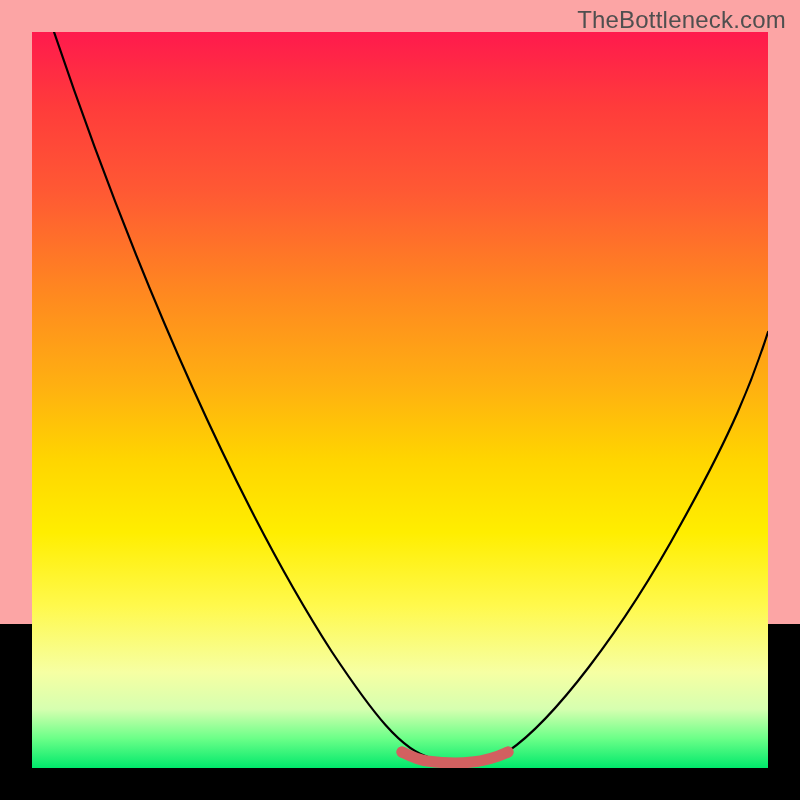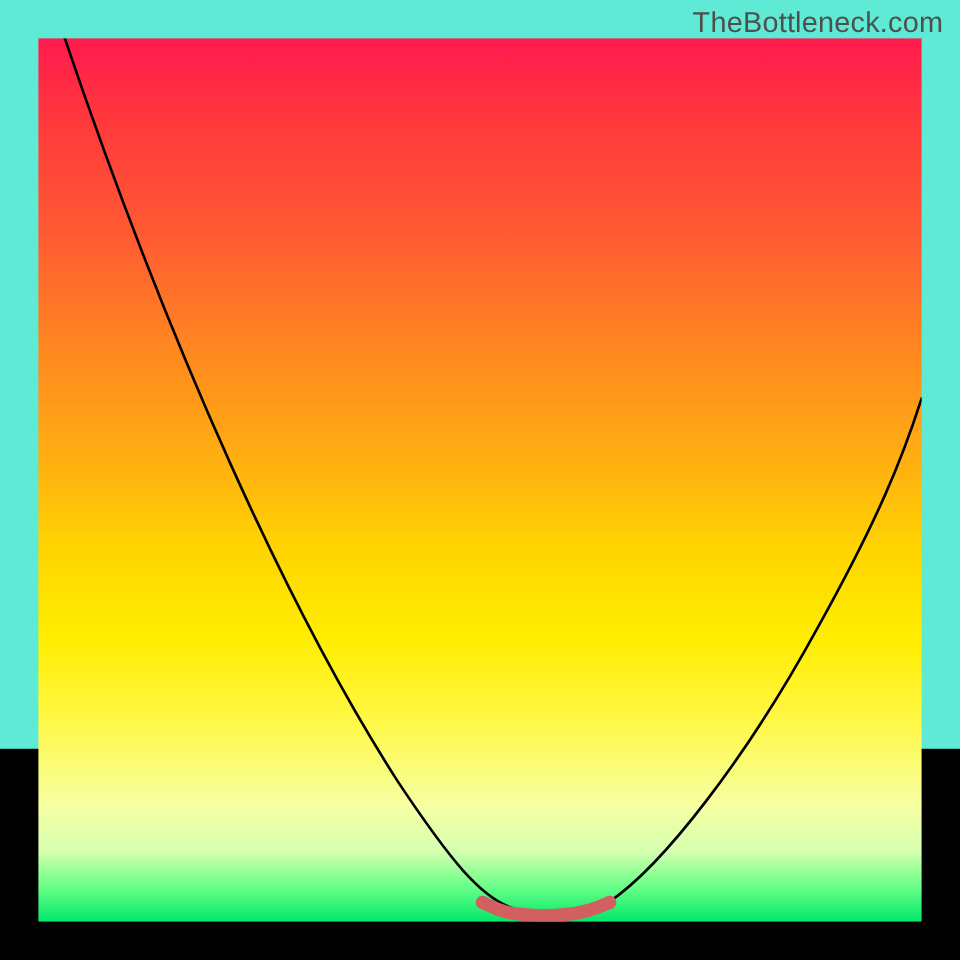--- a/index.html
+++ b/index.html
@@ -8,21 +8,21 @@
     width: 800px;
     height: 800px;
     overflow: hidden;
     background: #000;
     font-family: Arial, Helvetica, sans-serif;
   }
   .frame {
     position: relative;
     width: 800px;
     height: 624px;
-    background: #5eead4;
+    background: #fca5a5;
   }
   .watermark {
     position: absolute;
     top: 6px;
     right: 14px;
     color: #4f4f4f;
     font-size: 24px;
     font-weight: 400;
     letter-spacing: 0.2px;
     z-index: 3;

